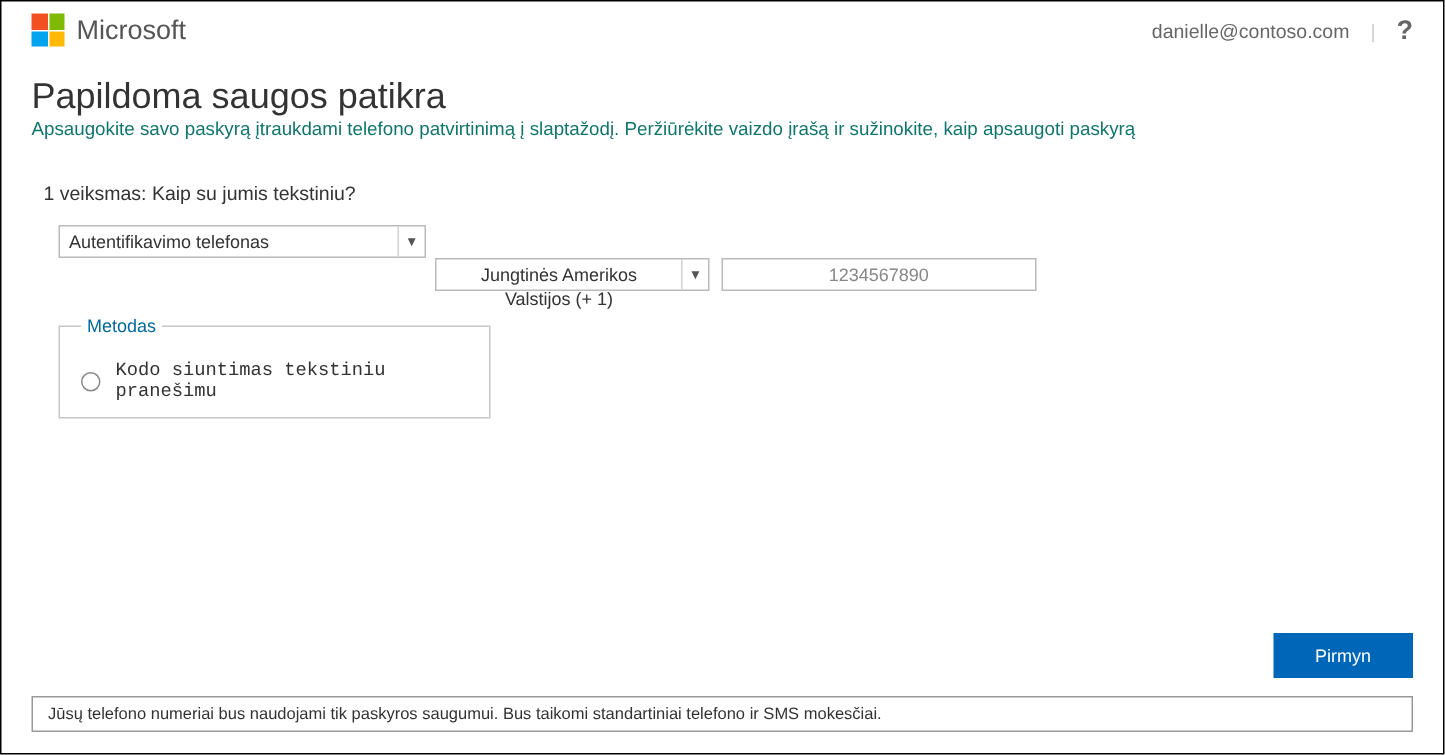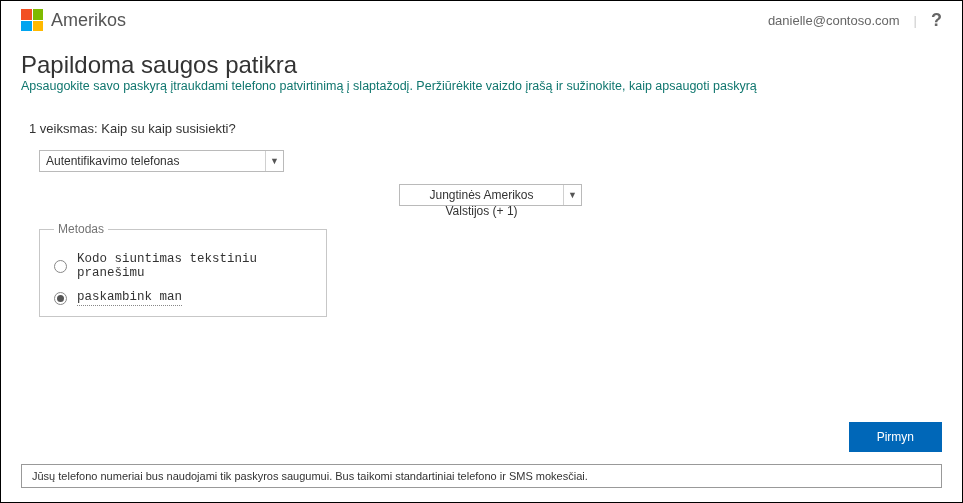--- a/index.html
+++ b/index.html
@@ -103,21 +103,21 @@
       top: 0;
       width: 18px;
       height: 100%;
       border-left: 1px solid #d0d0d0;
       display: flex;
       align-items: center;
       justify-content: center;
       font-size: 9px;
       color: #555;
     }
-    .row1 { margin-bottom: 12px; }
+    .row1 { }
     .row1 .select-wrap { width: 245px; }
     .row2 { margin-bottom: 16px; text-align: center; }
     .row2 .select-wrap { width: 183px; }
     .phone-input {
       display: inline-block;
       border: 1px solid #bababa;
       height: 22px;
       width: 210px;
       padding: 2px 6px;
       font-size: 12px;
@@ -127,21 +127,21 @@
       line-height: 16px;
     }
     fieldset.method {
       border: 1px solid #c7c7c7;
       padding: 10px 14px 8px 14px;
       width: 288px;
       margin-bottom: 24px;
     }
     fieldset.method legend {
       font-size: 12px;
-      color: #737373;
+      color: #0369a1;
       padding: 0 4px;
     }
     .radio-row {
       display: flex;
       align-items: center;
       gap: 10px;
       margin: 6px 0 10px 0;
       font-size: 12.5px;
       color: #333;
       font-family: Liberation Mono, monospace;
@@ -195,62 +195,59 @@
 <body>
 
 <div class="header">
   <div class="brand">
     <div class="ms-logo">
       <div></div>
         <div></div>
         <div></div>
         <div></div>
     </div>
-    <span class="brand-name">Amerikos</span>
+    <span class="brand-name">Microsoft</span>
   </div>
   <div class="header-right">
     <span>danielle@contoso.com</span>
     <span class="divider">|</span>
     <span class="help-icon">?</span>
   </div>
 </div>
 
 <div class="content">
   <h1>Papildoma saugos patikra</h1>
   <p class="subtitle">Apsaugokite savo paskyrą įtraukdami telefono patvirtinimą į slaptažodį. Peržiūrėkite vaizdo įrašą ir sužinokite, kaip apsaugoti paskyrą</p>
 
   <p class="step-label">
     <span>1 veiksmas:</span>
-    <span>Kaip su kaip susisiekti?</span>
+    <span>Kaip su jumis tekstiniu?</span>
   </p>
 
   <div class="form-area">
     <div class="row1">
       <div class="select-wrap">
         <span class="select-text">Autentifikavimo telefonas</span>
         <span class="arrow">▼</span>
       </div>
     </div>
 
     <div class="row2">
       <div class="select-wrap">
         <span class="select-text">Jungtinės Amerikos Valstijos (+ 1)</span>
         <span class="arrow">▼</span>
       </div>
+      <span class="phone-input">1234567890</span>
     </div>
 
     <fieldset class="method">
       <legend>Metodas</legend>
       <div class="radio-row">
         <span class="radio"></span>
         <span>Kodo siuntimas tekstiniu pranešimu</span>
       </div>
-      <div class="radio-row">
-        <span class="radio checked"></span>
-        <span class="dotted">paskambink man</span>
-      </div>
     </fieldset>
   </div>
 </div>
 
 <button class="next-btn">Pirmyn</button>
 
 <div class="footer-note">Jūsų telefono numeriai bus naudojami tik paskyros saugumui. Bus taikomi standartiniai telefono ir SMS mokesčiai.</div>
 
 </body></html>

